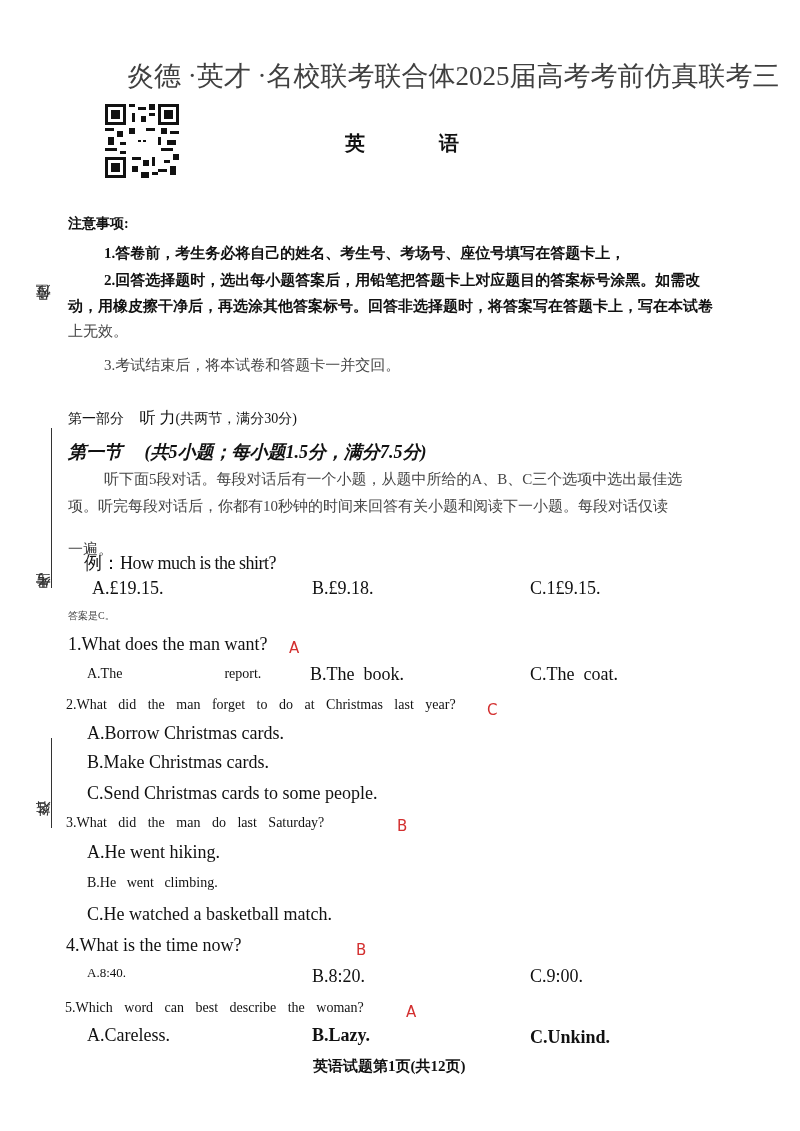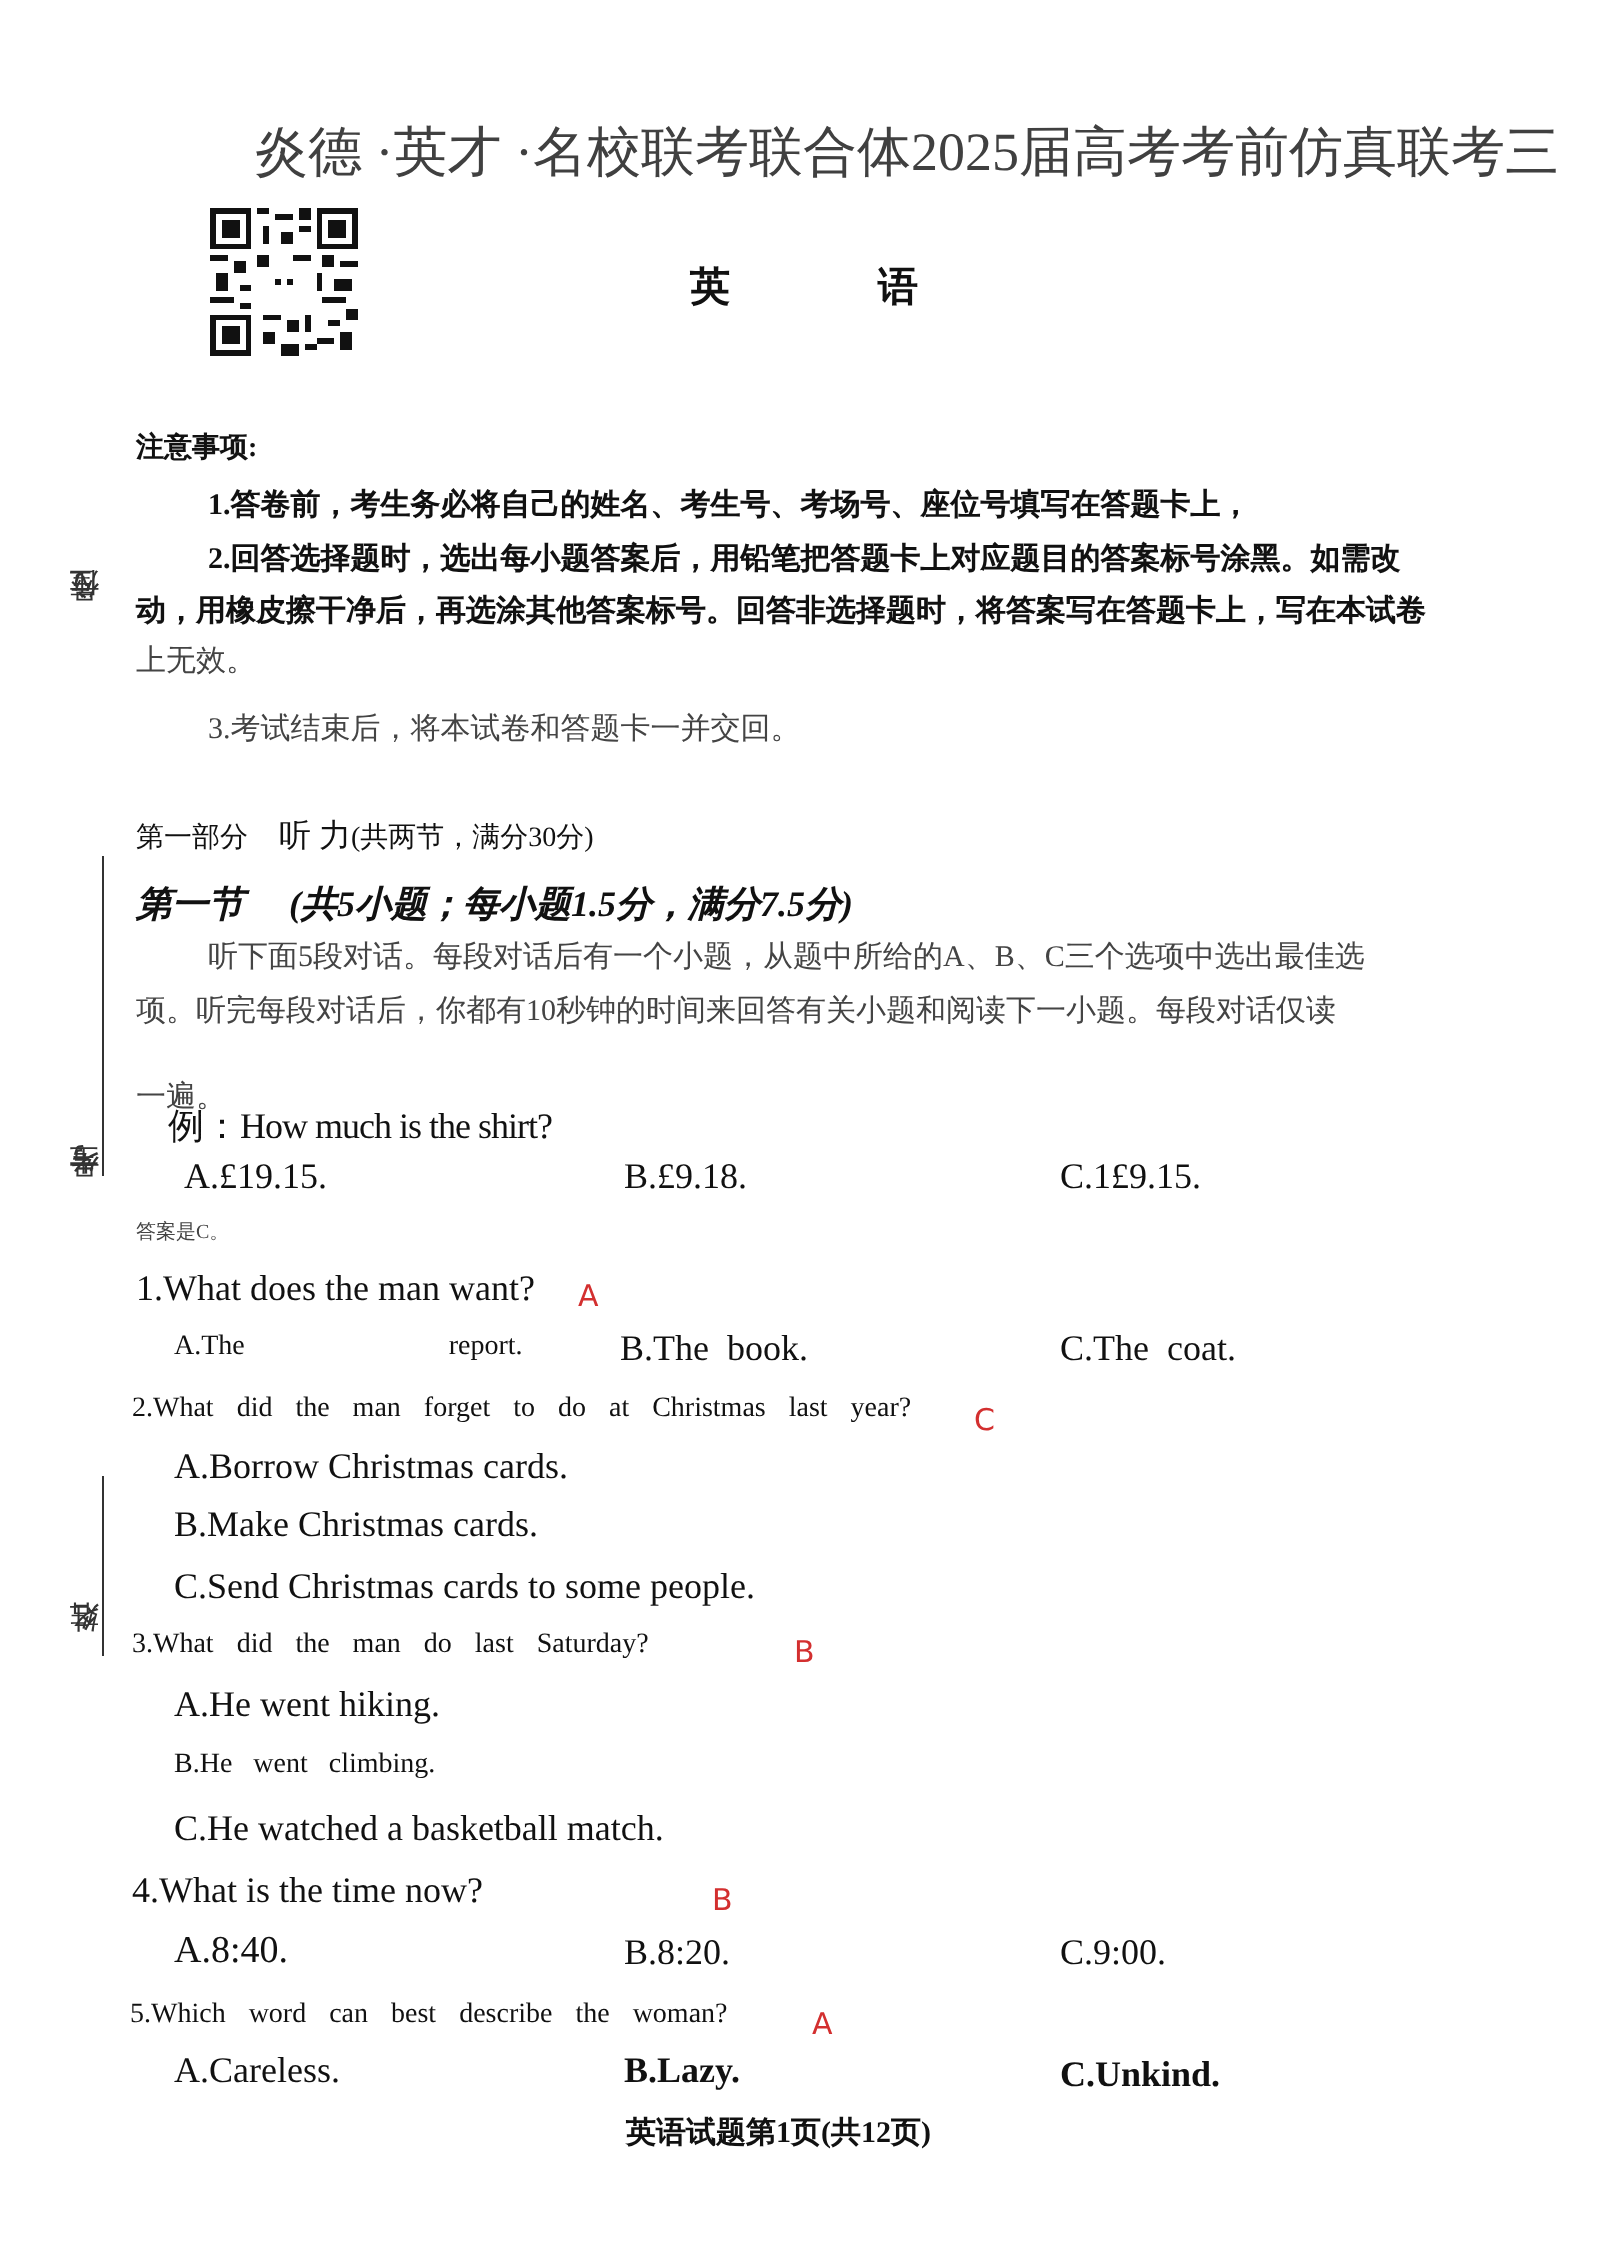--- a/index.html
+++ b/index.html
@@ -127,21 +127,21 @@
 <div class="abs opt" style="left:87px; top:783px;">C.Send Christmas cards to some people.</div>
 
 <div class="abs qsmall" style="left:66px; top:815px;">3.What did the man do last Saturday?</div>
 <div class="abs red" style="left:397px; top:817px;">B</div>
 <div class="abs opt" style="left:87px; top:842px;">A.He went hiking.</div>
 <div class="abs" style="left:87px; top:875px; font-size:14px; white-space:pre;">B.He   went   climbing.</div>
 <div class="abs opt" style="left:87px; top:904px;">C.He watched a basketball match.</div>
 
 <div class="abs q" style="left:66px; top:935px;">4.What is the time now?</div>
 <div class="abs red" style="left:356px; top:941px;">B</div>
-<div class="abs opt" style="left:87px; top:965px; font-size:19px;">A.8:40.</div>
+<div class="abs opt" style="left:87px; top:965px; font-size:13px;">A.8:40.</div>
 <div class="abs opt" style="left:312px; top:966px;">B.8:20.</div>
 <div class="abs opt" style="left:530px; top:966px;">C.9:00.</div>
 
 <div class="abs qsmall" style="left:65px; top:1000px;">5.Which word can best describe the woman?</div>
 <div class="abs red" style="left:406px; top:1003px;">A</div>
 <div class="abs opt" style="left:87px; top:1025px;">A.Careless.</div>
 <div class="abs opt bold" style="left:312px; top:1025px;">B.Lazy.</div>
 <div class="abs opt bold" style="left:530px; top:1027px;">C.Unkind.</div>
 
 <div class="abs" style="left:313px; top:1057px; font-size:15px; font-weight:bold;">英语试题第1页(共12页)</div>

